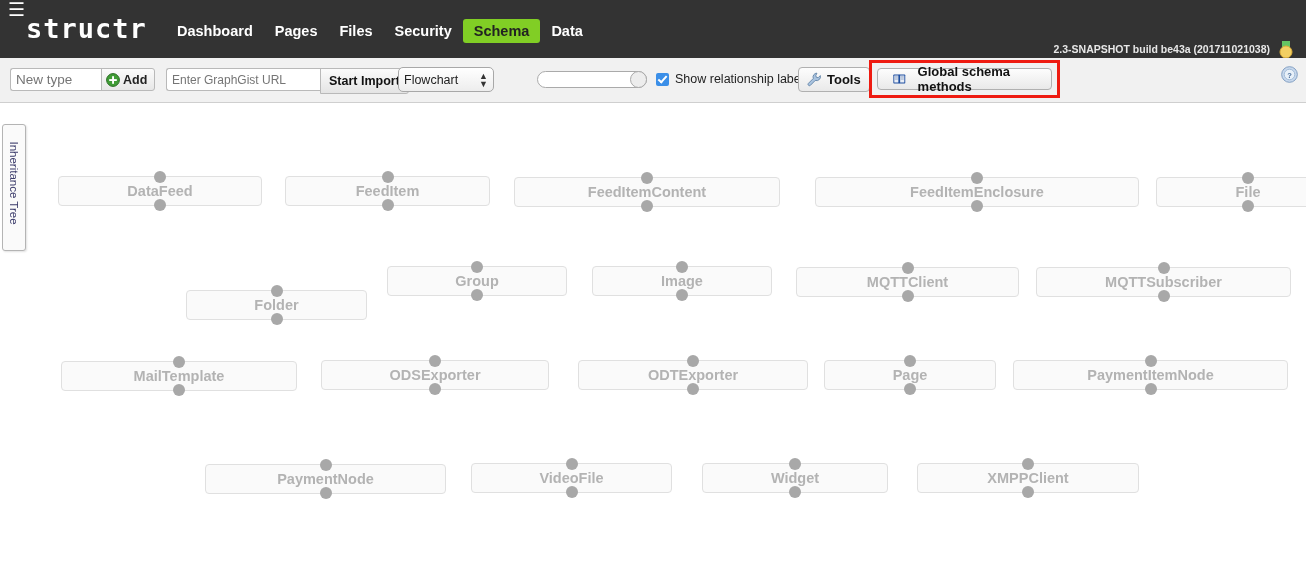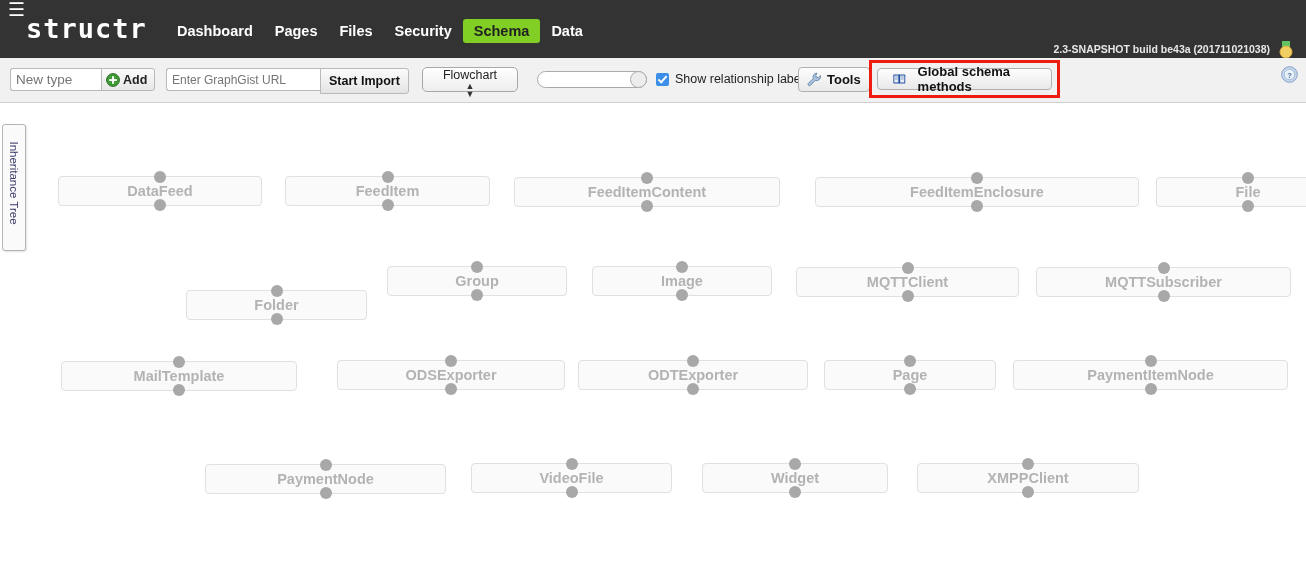--- a/index.html
+++ b/index.html
@@ -71,25 +71,25 @@
     font-size:12px;color:#666;padding:4px 5px;background:#fff;outline:none;
   }
   #startimport{
     left:320px;height:23px;box-sizing:border-box;
     border:1px solid #b9b9b9;border-radius:0 3px 3px 0;
     background:linear-gradient(#fbfbfb,#e4e4e4);
     display:flex;align-items:center;padding:12px 8px;
     font-size:12.5px;font-weight:bold;color:#111;cursor:pointer;
   }
   #layoutsel{
-    left:422px;top:67px;width:96px;height:25px;box-sizing:border-box;
+    left:398px;top:67px;width:96px;height:25px;box-sizing:border-box;
     border:1px solid #a8a8a8;border-radius:5px;
     background:linear-gradient(#ffffff,#ededed);
     font-size:12.5px;color:#222;padding:0 5px;cursor:pointer;
-    display:flex;align-items:center;justify-content:space-between;flex-direction:column;
+    display:flex;align-items:center;justify-content:space-between;
   }
   #layoutsel .spin{font-size:9px;line-height:8px;color:#333;letter-spacing:0;}
 
   #zoomslider{
     left:537px;top:71px;width:110px;height:17px;box-sizing:border-box;
     border:1px solid #aaaaaa;border-radius:9px;background:#ffffff;
   }
   #zoomhandle{
     position:absolute;right:-1px;top:-1px;width:17px;height:17px;
     border-radius:50%;background:#ededed;border:1px solid #a9a9a9;
@@ -290,21 +290,21 @@
     <div class="node" style="left: 1036px; top: 164px; width: 255px;">
       <div class="dot top"></div>
       <span>MQTTSubscriber</span>
       <div class="dot bot"></div>
     </div>
     <div class="node" style="left: 61px; top: 258px; width: 236px;">
       <div class="dot top"></div>
       <span>MailTemplate</span>
       <div class="dot bot"></div>
     </div>
-    <div class="node" style="left: 321px; top: 257px; width: 228px; margin-left: 16px;">
+    <div class="node" style="left: 321px; top: 257px; width: 228px;">
       <div class="dot top"></div>
       <span>ODSExporter</span>
       <div class="dot bot"></div>
     </div>
     <div class="node" style="left: 578px; top: 257px; width: 230px;">
       <div class="dot top"></div>
       <span>ODTExporter</span>
       <div class="dot bot"></div>
     </div>
     <div class="node" style="left: 824px; top: 257px; width: 172px;">

